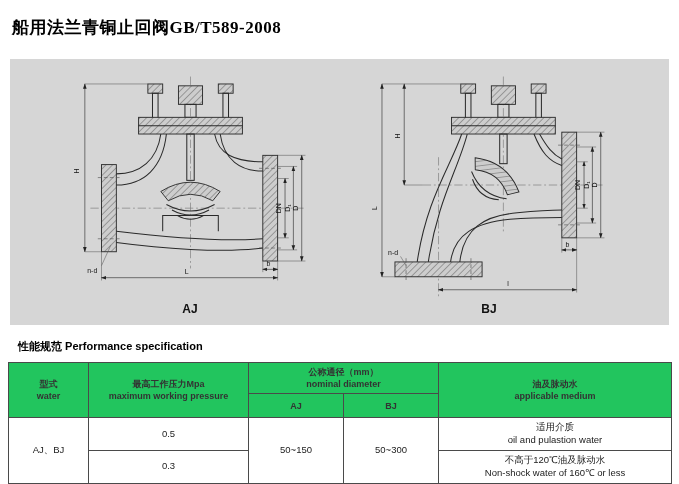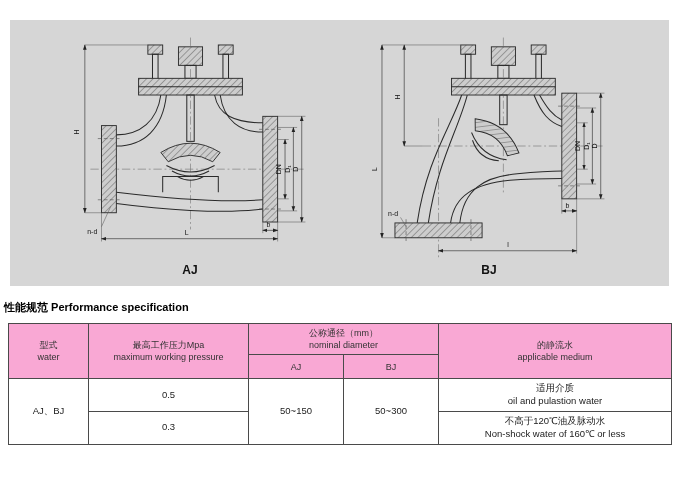--- a/index.html
+++ b/index.html
@@ -4,40 +4,41 @@
 <style>
   html,body{margin:0;padding:0;background:#fff;}
   #page{position:relative;width:679px;height:484px;background:#fff;overflow:hidden;
         font-family:"Liberation Sans",sans-serif;color:#222;}
   .title{padding:16px 12px 0;font-family:"Liberation Serif",serif;font-weight:bold;
          font-size:17px;color:#000;letter-spacing:.5px;}
   .panel{margin:20px 10px 0;height:266px;background:#d6d6d6;display:flex;
          justify-content:center;align-items:flex-start;gap:58px;padding-top:10px;box-sizing:border-box;}
   .fig{display:flex;flex-direction:column;align-items:center;}
   .fig .cap{font-size:12px;font-weight:bold;color:#111;margin-top:1px;}
-  .spec-head{margin:14px 4px 8px;font-size:11px;font-weight:bold;color:#000;}
+  .spec-head{margin:14px 18px 8px;font-size:11px;font-weight:bold;color:#000;}
   table.spec{border-collapse:collapse;margin:0 8px;width:663px;table-layout:fixed;}
   .spec th,.spec td{border:1px solid #4a4a4a;text-align:center;vertical-align:middle;
         font-size:9px;line-height:1.35;padding:3px 2px;}
-  .spec th{background:#f9a8d4;font-weight:normal;color:#333;}
+  .spec th{background:#22c55e;font-weight:bold;color:#333;}
   .spec td{background:#fff;font-size:9.5px;color:#222;}
   
   .cl{stroke:#7a7a7a;stroke-width:.7;stroke-dasharray:9 3 2 3;fill:none;}
   .ol{stroke:#2a2a2a;stroke-width:1.1;fill:none;}
   .pt{stroke:#2a2a2a;stroke-width:1;}
   .hl{stroke:#555;stroke-width:.7;stroke-dasharray:4 2.5;fill:none;}
   .dm{stroke:#333;stroke-width:.7;fill:none;}
   .xl{stroke:#5c5c5c;stroke-width:.6;fill:none;}
   .dt{font-family:"Liberation Sans",sans-serif;font-size:7.5px;fill:#111;text-anchor:middle;}
 </style>
 </head>
 <body>
 
 <div id="page">
 
+  <div class="title">船用法兰青铜止回阀GB/T589-2008</div>
 
   <div class="panel">
 
     <div class="fig">
       <svg width="241" height="232" viewBox="0 0 260 250">
         <defs>
           <pattern id="hA" width="5" height="5" patternUnits="userSpaceOnUse" patternTransform="rotate(45)">
             <rect width="5" height="5" fill="#cdcdcd"></rect>
             <line x1="0" y1="0" x2="0" y2="5" stroke="#3b3b3b" stroke-width="0.8"></line>
           </pattern>
@@ -213,21 +214,21 @@
         </th>
         <th rowspan="2">
           <div>最高工作压力Mpa</div>
           <div>maximum working pressure</div>
         </th>
         <th colspan="2">
           <div>公称通径（mm）</div>
           <div>nominal diameter</div>
         </th>
         <th rowspan="2">
-          <div>的静流水</div>
+          <div>油及脉动水</div>
           <div>applicable medium</div>
         </th>
       </tr>
       <tr style="height:24px">
         <th>AJ</th>
         <th>BJ</th>
       </tr>
       <tr style="height:29px">
         <td rowspan="2">AJ、BJ</td>
         <td>0.5</td>

